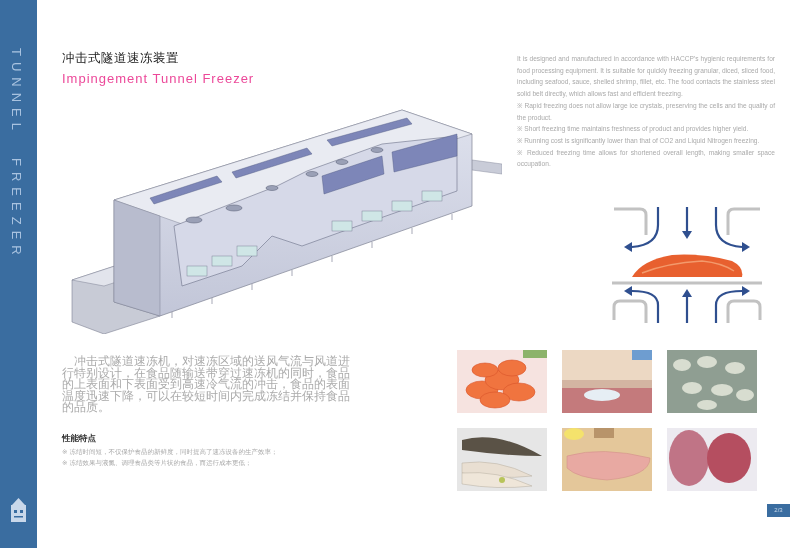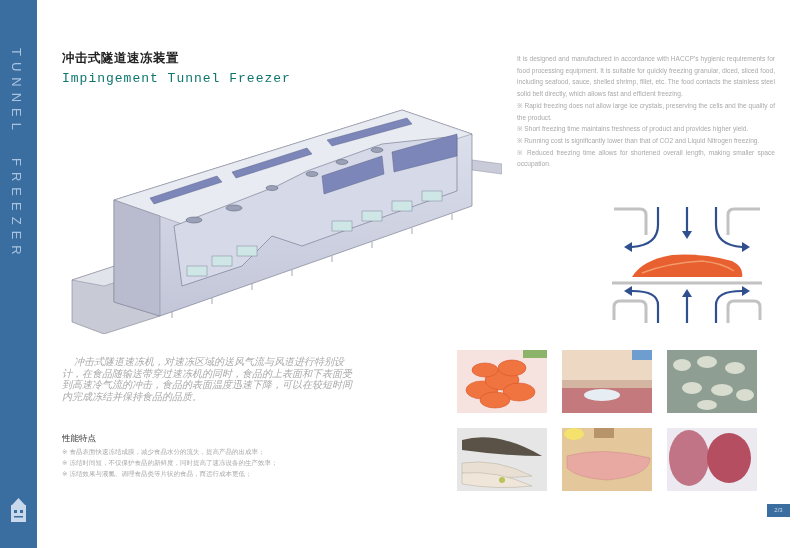--- a/index.html
+++ b/index.html
@@ -1,29 +1,29 @@
 <!DOCTYPE html>
 <html><head>
 <meta charset="utf-8">
 <style>
   html,body{margin:0;padding:0;}
   body{width:800px;height:548px;position:relative;overflow:hidden;background:#ffffff;font-family:"DejaVu Sans",sans-serif;}
   .sidebar{position:absolute;left:0;top:0;width:37px;height:548px;background:#3a6da0;}
   .side-title{position:absolute;left:9px;top:48px;writing-mode:vertical-rl;color:#a9c3e0;font-family:"Liberation Sans",sans-serif;font-size:13px;letter-spacing:6px;}
   .side-title .gap{display:inline-block;height:22px;}
   .logo{position:absolute;left:10px;top:497px;width:17px;height:26px;}
-  .title-cn{position:absolute;left:62px;top:50px;font-size:12.5px;font-weight:bold;color:#222;letter-spacing:0.5px;}
-  .title-en{position:absolute;left:62px;top:71px;font-family:Liberation Mono, monospace;font-size:13px;color:#0f766e;letter-spacing:1px;}
+  .title-cn{position:absolute;left:62px;top:50px;font-size:12.5px;font-weight:normal;color:#222;letter-spacing:0.5px;}
+  .title-en{position:absolute;left:62px;top:71px;font-family:Liberation Sans, sans-serif;font-size:13px;color:#ec4899;letter-spacing:1px;}
   .machine{position:absolute;left:62px;top:96px;width:440px;height:238px;}
   .en-text{position:absolute;left:517px;top:53px;width:258px;font-family:"Liberation Sans",sans-serif;font-size:6.6px;line-height:11.7px;color:#aaa;text-align:justify;}
   .en-text p{margin:0;}
   .diagram{position:absolute;left:612px;top:205px;width:150px;height:120px;}
-  .cn-para{position:absolute;left:62px;top:356px;width:295px;font-size:10px;line-height:11.5px;color:#aaa;font-style:italic;}
+  .cn-para{position:absolute;left:62px;top:356px;width:295px;font-size:12px;line-height:11.5px;color:#aaa;}
   .cn-para p{margin:0;text-indent:12px;}
-  .feat-title{position:absolute;left:62px;top:433px;font-size:8.5px;color:#333;font-weight:normal;}
+  .feat-title{position:absolute;left:62px;top:433px;font-size:8.5px;color:#333;font-weight:bold;}
   .feat-list{position:absolute;left:62px;top:447px;width:300px;font-size:6.5px;line-height:11.2px;color:#aaa;margin:0;padding:0;list-style:none;}
   .photos{position:absolute;left:457px;top:350px;width:310px;height:145px;}
   .photo{position:absolute;width:90px;height:63px;overflow:hidden;}
   .pagenum{position:absolute;left:767px;top:504px;width:23px;height:13px;background:#3a6da0;color:#c8d8ea;font-size:6px;text-align:center;line-height:13px;font-family:"Liberation Sans",sans-serif;}
 </style>
 </head>
 <body>
 
 <div class="sidebar">
   <div class="side-title">
@@ -134,21 +134,20 @@
     <polygon points="75,84 70,92 80,92"></polygon>
   </g>
 </svg>
 
 <div class="cn-para">
   <p>冲击式隧道速冻机，对速冻区域的送风气流与风道进行特别设计，在食品随输送带穿过速冻机的同时，食品的上表面和下表面受到高速冷气流的冲击，食品的表面温度迅速下降，可以在较短时间内完成冻结并保持食品的品质。</p>
 </div>
 
 <div class="feat-title">性能特点</div>
 <ul class="feat-list">
-  <li>※ 食品表面快速冻结成膜，减少食品水分的流失，提高产品的出成率；</li>
   <li>※ 冻结时间短，不仅保护食品的新鲜度，同时提高了速冻设备的生产效率；</li>
   <li>※ 冻结效果与液氮、调理食品类等片状的食品，而运行成本更低；</li>
 </ul>
 
 <div class="photos">
   <svg class="photo" style="left:0;top:0" viewBox="0 0 90 63">
     <rect width="90" height="63" fill="#f6e3e0"></rect>
     <g fill="#f0743f" stroke="#d8542a" stroke-width="0.6">
       <ellipse cx="25" cy="40" rx="16" ry="9"></ellipse>
         <ellipse cx="45" cy="30" rx="17" ry="10"></ellipse>

